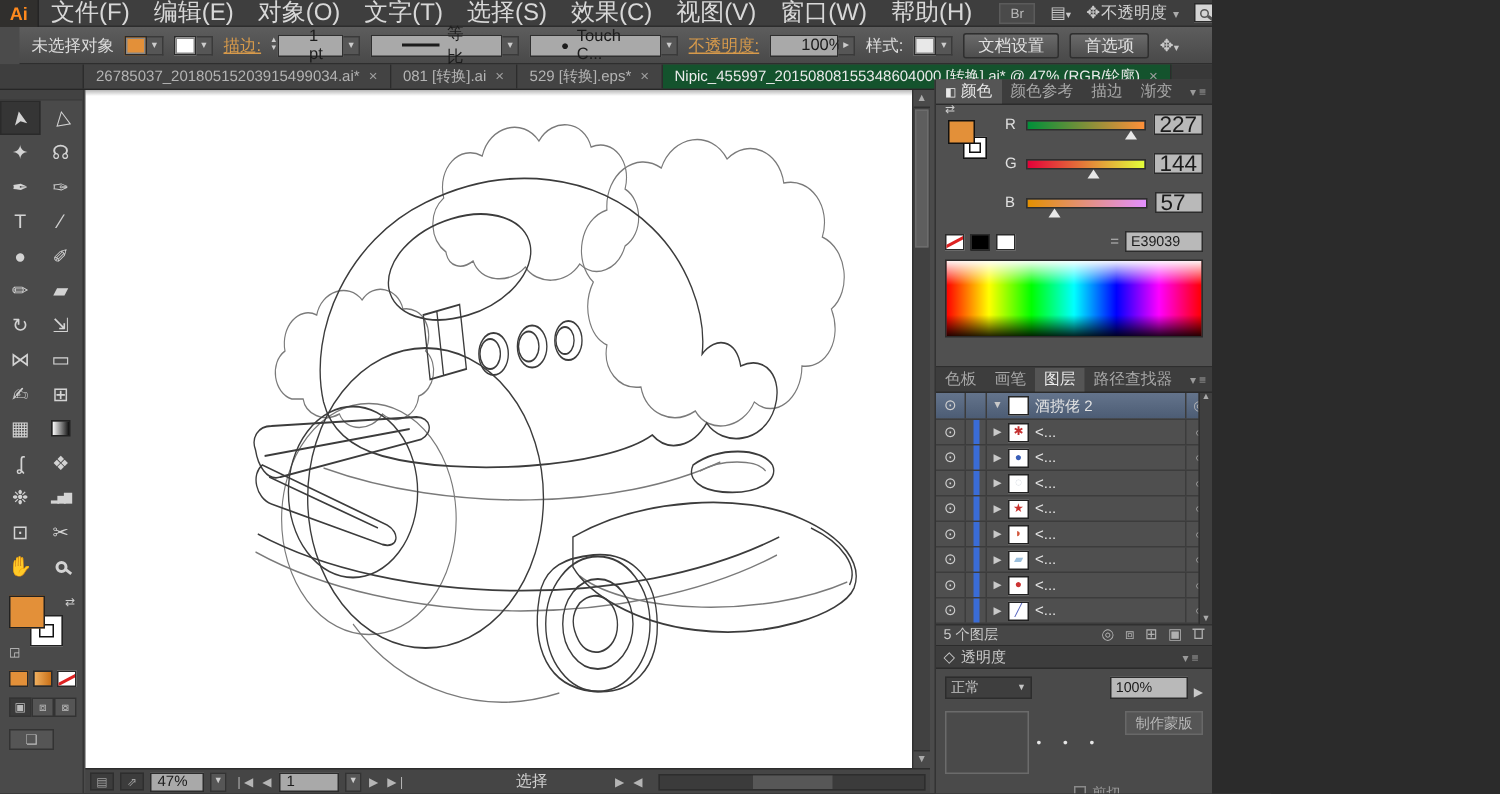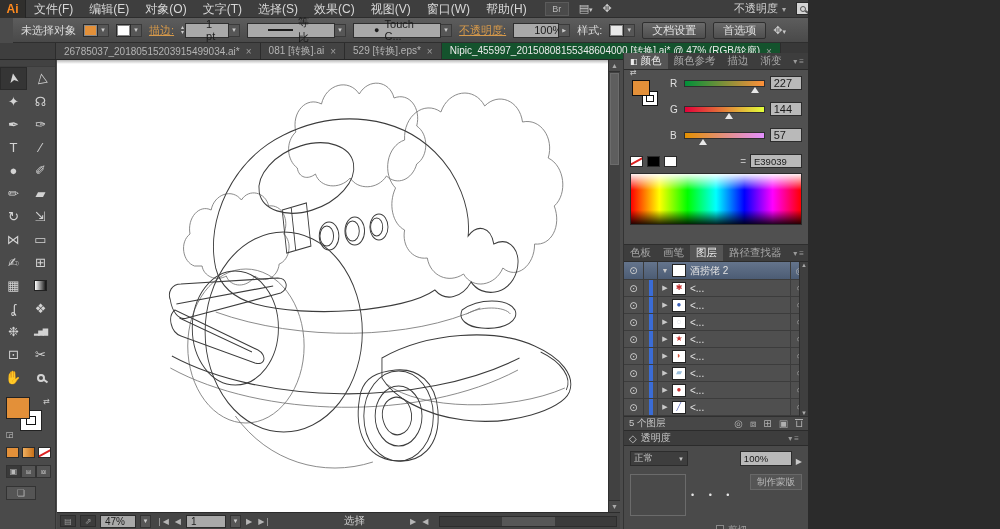--- a/index.html
+++ b/index.html
@@ -7,21 +7,21 @@
   #app{
     position:relative; width:808px; height:529px; overflow:hidden;
     background:#4b4b4b; font-family:"Liberation Sans","DejaVu Sans",sans-serif;
     color:#d6d6d6; font-size:11px; user-select:none;
   }
   
   .menubar{position:absolute;left:0;top:0;width:1000px;height:18px;background:#3e3e3e;
     border-bottom:1px solid #2d2d2d;display:flex;align-items:center;}
   .ai-logo{width:26px;height:18px;background:#302f2d;color:#ff8a1e;font-weight:bold;
     font-size:12px;display:flex;align-items:center;justify-content:center;border-right:1px solid #242424;}
-  .menu-item{padding:0 8px;height:18px;line-height:18px;color:#d8d8d8;font-size:12px;cursor:default;}
+  .menu-item{padding:0 8px;height:18px;line-height:18px;color:#d8d8d8;font-size:16px;cursor:default;}
   .mb-icon{margin-left:10px;width:24px;height:14px;background:#4a4a4a;border:1px solid #5b5b5b;
     color:#b9b9b9;font-size:9px;display:inline-flex;align-items:center;justify-content:center;}
   .mb-plain{margin-left:10px;color:#c9c9c9;font-size:11px;}
   .menubar .spacer{flex:1;}
   .workspace{color:#cfcfcf;font-size:11px;margin-right:10px;}
   .workspace .dd{font-size:8px;color:#aaa;margin-left:4px;}
   .searchbox{width:112px;height:13px;background:#d4d4d4;border:1px solid #2a2a2a;
     display:flex;align-items:center;padding:0 3px;margin-right:14px;}
   .mag{width:6px;height:6px;border:1.5px solid #555;border-radius:50%;position:relative;}
   .mag::after{content:"";position:absolute;width:4px;height:1.5px;background:#555;
@@ -118,21 +118,21 @@
   .cp-fsw .st{position:absolute;left:10px;top:11px;width:16px;height:15px;background:#fff;border:1px solid #111;
      box-shadow:inset 0 0 0 3px #fff, inset 0 0 0 4px #111;}
   .cp-fsw .fl{position:absolute;left:0;top:0;width:18px;height:16px;border:1px solid #111;}
   .cp-fsw .mini{position:absolute;left:-2px;top:-12px;font-size:8px;color:#ccc;}
   .sl-row{display:flex;align-items:center;gap:5px;margin:0 0 12px 40px;height:14px;}
   .sl-label{width:10px;color:#e0e0e0;font-size:10px;}
   .sl-track{position:relative;width:86px;height:7px;border:1px solid #2e2e2e;}
   .sl-thumb{position:absolute;top:6px;width:0;height:0;border-left:4px solid transparent;
     border-right:4px solid transparent;border-bottom:6px solid #e8e8e8;transform:translateX(-4px);}
   .sl-val{width:34px;height:14px;background:#b9b9b9;border:1px solid #2c2c2c;color:#1b1b1b;
-    font-size:11px;display:flex;align-items:center;padding:0 3px;}
+    font-size:15px;display:flex;align-items:center;padding:0 3px;}
   .r-track{background:linear-gradient(90deg,#009039,#ff9039);}
   .g-track{background:linear-gradient(90deg,#e30039,#e3ff39);}
   .b-track{background:linear-gradient(90deg,#e39000,#e390ff);}
   .hexrow{display:flex;align-items:center;gap:4px;margin-top:2px;}
   .hexrow .eq{margin-left:auto;color:#bbb;font-size:10px;}
   .hexfield{width:52px;height:14px;background:#b9b9b9;border:1px solid #2c2c2c;color:#1b1b1b;
     font-size:9.5px;display:flex;align-items:center;padding:0 3px;}
   .spectrum{margin-top:5px;height:52px;border:1px solid #2b2b2b;
     background:linear-gradient(rgba(255,255,255,.95),rgba(255,255,255,0) 32%,rgba(0,0,0,0) 72%,rgba(0,0,0,.85)),
     linear-gradient(90deg,#f00,#ff0,#0f0,#0ff,#00f,#f0f,#f00);}

